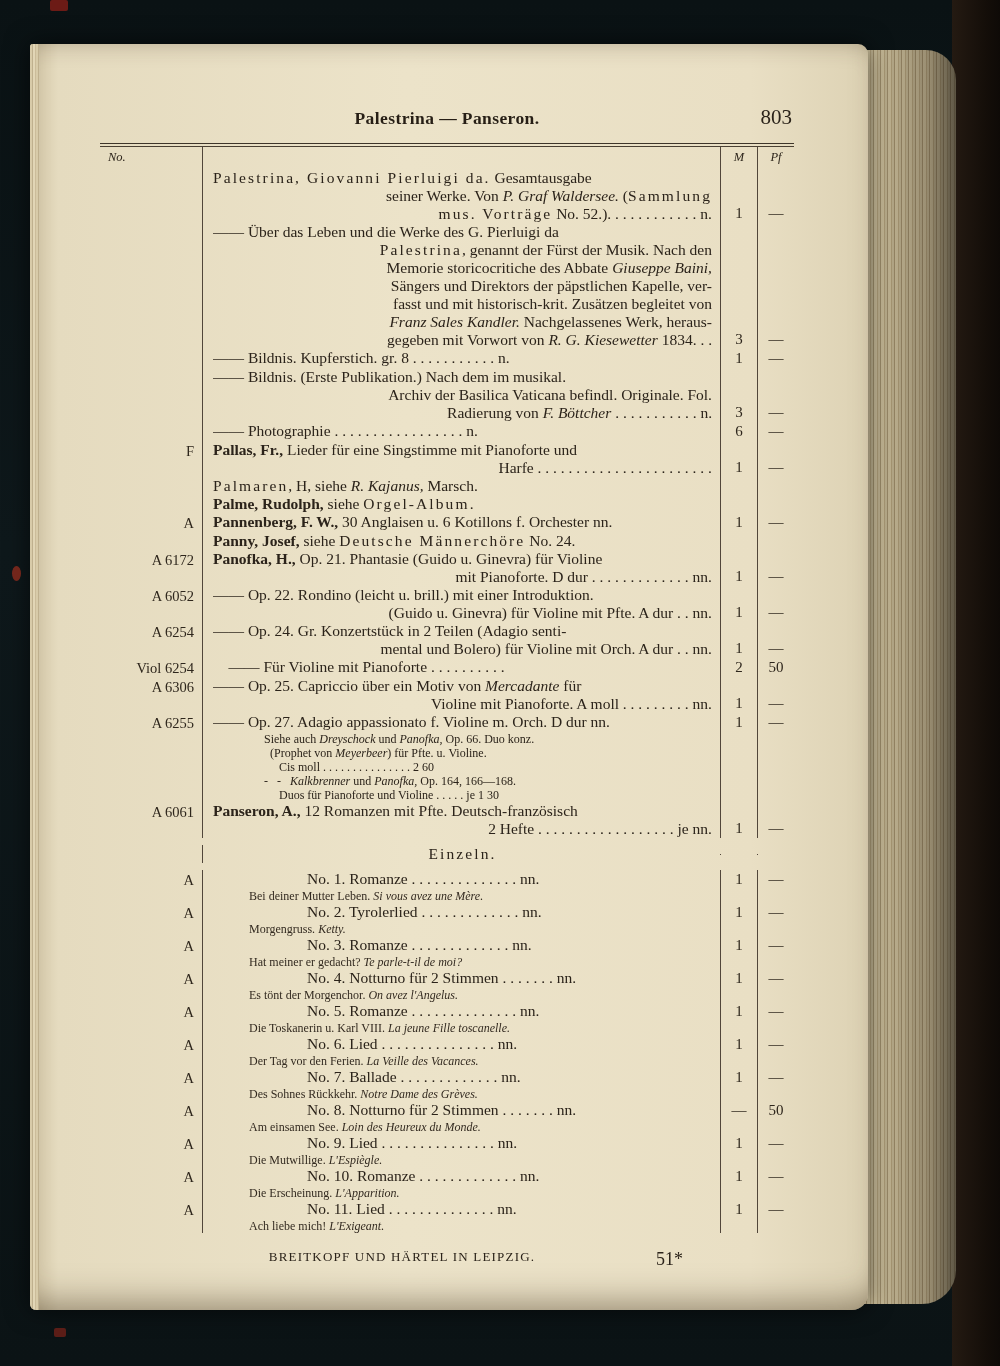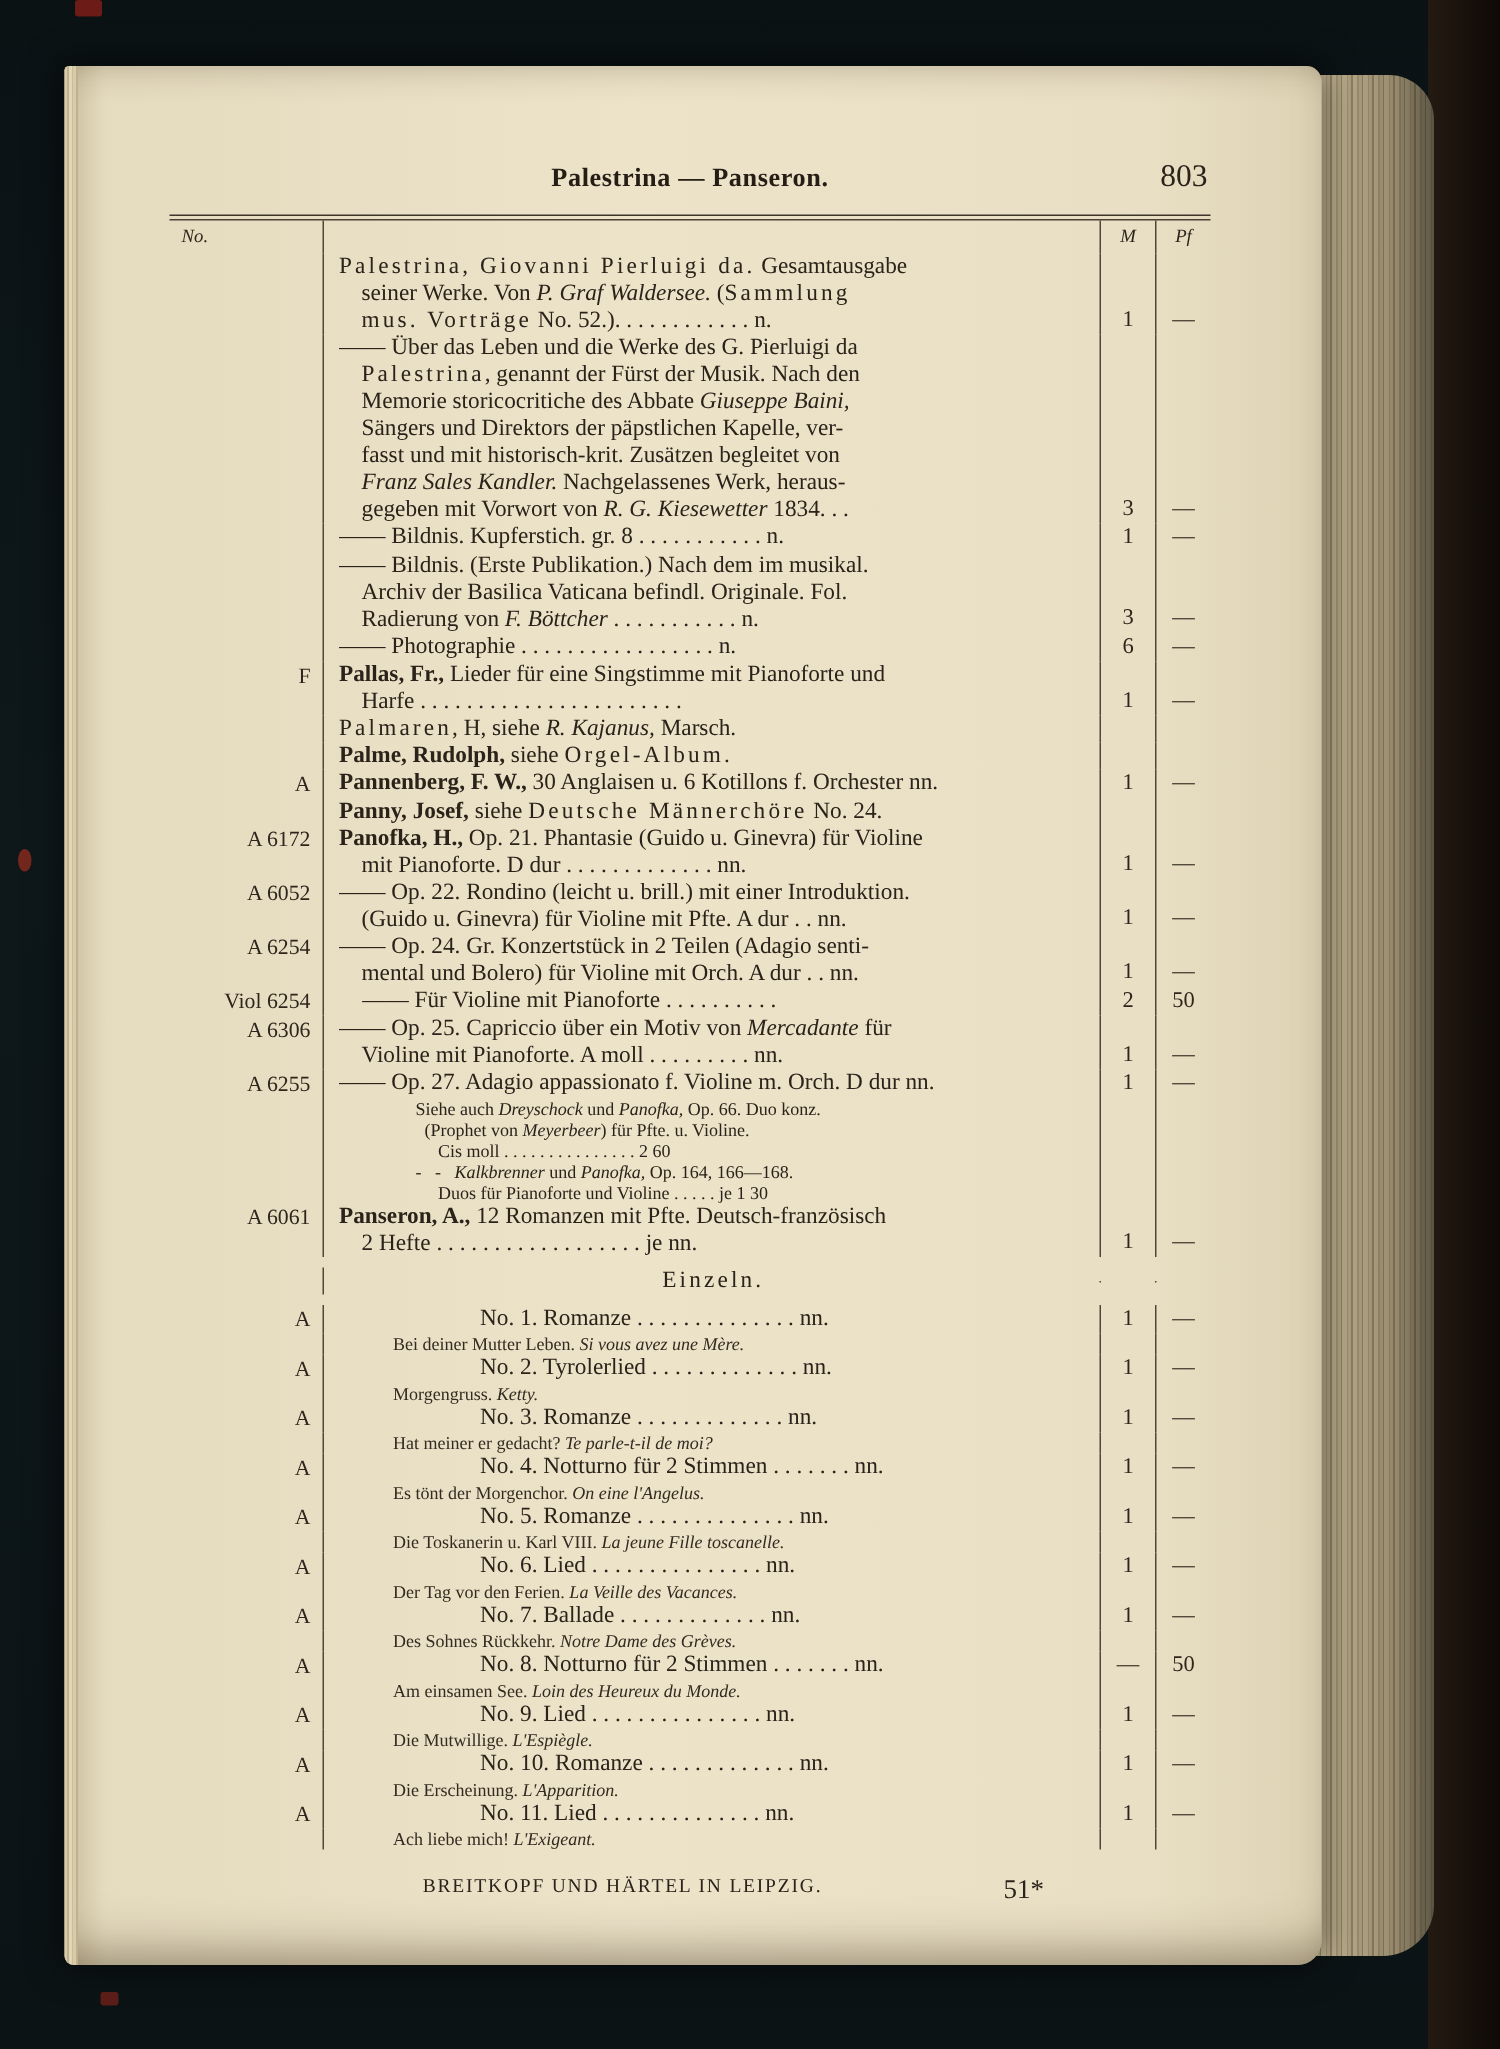--- a/index.html
+++ b/index.html
@@ -17,21 +17,21 @@
     background: linear-gradient(90deg, #241a12 0%, #140e09 70%, #0e0a07 100%);
   }
   .page-stack {
     position: absolute; left: 864px; top: 50px; width: 92px; height: 1254px;
     border-radius: 0 30px 34px 0;
     background:
       linear-gradient(90deg, rgba(46,32,16,0.10) 0%, rgba(30,20,10,0.38) 70%, rgba(12,8,4,0.62) 100%),
       repeating-linear-gradient(90deg, #dccfa9 0 2px, #b3a27c 2px 3px, #e6d9b2 3px 6px, #c8b78e 6px 7px);
   }
   .paper {
-    position: absolute; left: 43px; top: 44px; width: 838px; height: 1266px;
+    position: absolute; left: 30px; top: 44px; width: 838px; height: 1266px;
     border-radius: 3px 10px 16px 6px;
     background: linear-gradient(90deg, #cfc2a2 0px, #e5dbbf 28px, #ece3c9 45%, #e9dfc4 86%, #ddd2b4 100%);
     box-shadow: inset 0 -26px 34px -20px rgba(62,46,24,0.5),
                 inset 0 16px 26px -20px rgba(62,46,24,0.4),
                 0 0 24px rgba(0,0,0,0.6);
   }
   .left-edges {
     position: absolute; left: 0; top: 0; bottom: 0; width: 9px;
     border-radius: 3px 0 0 6px;
     background: repeating-linear-gradient(90deg, #d8cba9 0 2px, #bfb08e 2px 3px, #e2d6b6 3px 5px, #cbbc9a 5px 6px);
@@ -63,21 +63,21 @@
   .c-m, .c-pf {
     flex: 0 0 37px; width: 37px; border-left: 1px solid #51463a;
     display: flex; flex-direction: column; justify-content: flex-end; align-items: center;
     font-size: 15px; padding-bottom: 1px; color: #2e261c;
   }
   .row.head { height: 22px; }
   .row.head .c-no { text-align: left; padding-left: 8px; font-size: 12.5px; font-style: italic; }
   .row.head .c-m, .row.head .c-pf { justify-content: flex-start; font-style: italic; font-size: 12.5px; padding-top: 1px; }
 
   .ln { white-space: nowrap; overflow: hidden; }
-  .ln.cont { padding-left: 15px; }
+  .ln.cont { padding-left: 15px; text-align: right; }
   .sp { letter-spacing: 2.1px; }
 
   .row.small .c-text { font-size: 12px; line-height: 14px; padding-left: 61px; }
   .row.center .c-text { text-align: center; }
   .row.center { margin: 7px 0 7px 0; align-items: center; }
   .row.item .c-text { padding-left: 104px; }
   .row.sub .c-text { font-size: 12px; line-height: 14px; padding-left: 46px; color: #332a20; }
 
   .footer-row { position: relative; margin-top: 16px; height: 20px; }
   .imprint {
@@ -337,21 +337,21 @@
               <div class="c-no">A</div>
               <div class="c-text">
                 <div class="ln">No. 4. Notturno für 2 Stimmen . . . . . . . nn.</div>
               </div>
               <div class="c-m">1</div>
               <div class="c-pf">—</div>
             </div>
             <div class="row sub">
               <div class="c-no"></div>
               <div class="c-text">
-                <div class="ln">Es tönt der Morgenchor. <i>On eine l'Angelus.</i></div>
+                <div class="ln">Es tönt der Morgenchor. <i>On avez l'Angelus.</i></div>
               </div>
               <div class="c-m"></div>
               <div class="c-pf"></div>
             </div>
             <div class="row item">
               <div class="c-no">A</div>
               <div class="c-text">
                 <div class="ln">No. 5. Romanze . . . . . . . . . . . . . . nn.</div>
               </div>
               <div class="c-m">1</div>

